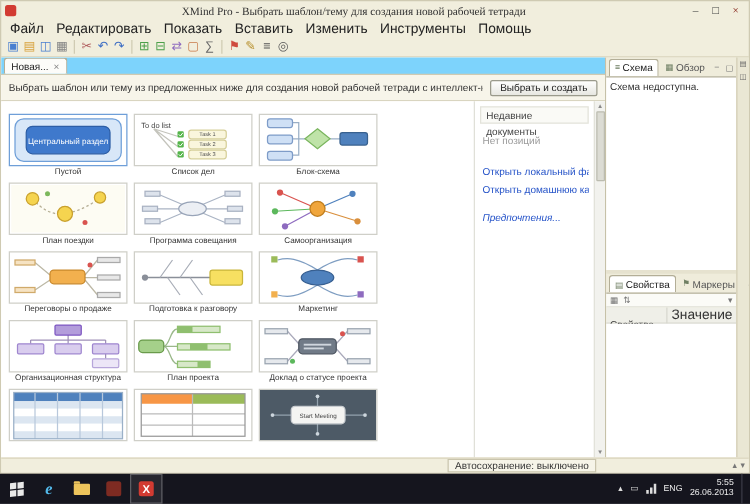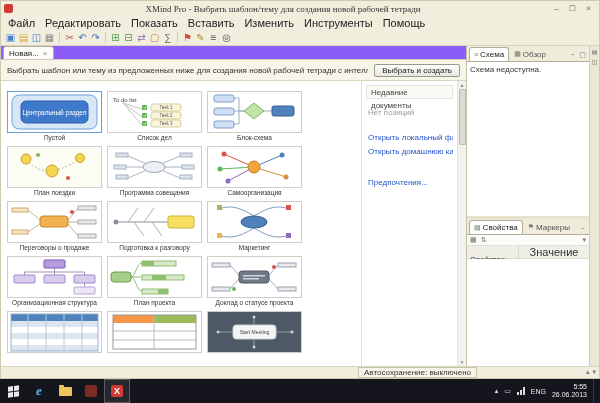--- a/index.html
+++ b/index.html
@@ -28,47 +28,47 @@
   span.tb-icon:nth-of-type(7){color:#3f6fc4}span.tb-icon:nth-of-type(8){color:#4da04a}
   span.tb-icon:nth-of-type(9){color:#4da04a}span.tb-icon:nth-of-type(10){color:#8e6bbf}
   span.tb-icon:nth-of-type(11){color:#c97b4a}span.tb-icon:nth-of-type(12){color:#666}
   span.tb-icon:nth-of-type(13){color:#cf4a3e}span.tb-icon:nth-of-type(14){color:#b8912f}
   span.tb-icon:nth-of-type(15){color:#555}span.tb-icon:nth-of-type(16){color:#555}
 
   .workspace{flex:1;display:flex;min-height:0;}
 
   
   .editor{flex:1;display:flex;flex-direction:column;min-width:0;border-right:1px solid #c6c1a8;background:#fff;}
-  .tabbar{height:14px;background:#8b5cf6;border-bottom:1px solid #cfcab2;display:flex;align-items:flex-end;padding-left:2px;flex:0 0 auto;}
+  .tabbar{height:14px;background:#7dd3fc;border-bottom:1px solid #cfcab2;display:flex;align-items:flex-end;padding-left:2px;flex:0 0 auto;}
   .tab{height:13px;background:#fcfcf9;border:1px solid #b3ae97;border-bottom:none;border-radius:3px 3px 0 0;display:flex;align-items:center;padding:0 5px;font-size:8px;gap:4px;}
   .tab-close{color:#888;font-size:8px;}
   .chooser-header{height:21px;background:#f7f5ea;border-bottom:1px solid #d9d5c0;display:flex;align-items:center;padding:0 6px;gap:6px;flex:0 0 auto;}
   .prompt{flex:1;font-size:8px;color:#333;white-space:nowrap;overflow:hidden;}
   .create-btn{font-size:8px;padding:1px 7px;background:linear-gradient(#fefefe,#e7e7e1);border:1px solid #9a9a8c;border-radius:2px;color:#222;white-space:nowrap;}
   .chooser-body{flex:1;display:flex;min-height:0;background:#fff;}
   .templates{flex:1;min-width:0;padding:4px 0 0 6px;overflow:hidden;}
   .band{height:14px;line-height:13px;background:#fafaf6;border:1px solid #e3e3da;font-size:8px;color:#444;padding:0 4px;}
   .grid{margin-top:6px;display:grid;grid-template-columns:repeat(3,95px);column-gap:5px;row-gap:3px;}
   .thumb{width:95px;}
   .art{height:42px;background:#fff;border:1px solid #cfcfc8;overflow:hidden;}
   .thumb.selected .art{border:1px solid #6f9fd8;}
   .cap{height:10px;line-height:10px;font-size:6.5px;text-align:center;color:#333;white-space:nowrap;overflow:hidden;}
 
   .recent{width:96px;border-left:1px solid #e0e0d8;padding:4px 4px 0 4px;flex:0 0 auto;}
   .no-items{font-size:8px;color:#9a9a9a;margin:9px 0 16px 2px;}
   .recent-link{display:block;font-size:8px;color:#2553c8;margin:0 0 5px 2px;white-space:nowrap;overflow:hidden;cursor:pointer;}
-  .recent-link.prefs{margin-top:22px;}
+  .recent-link.prefs{margin-top:14px;font-style:italic;}
 
   .vscroll{width:9px;background:#f2f2ee;border-left:1px solid #e2e2da;display:flex;flex-direction:column;align-items:center;flex:0 0 auto;}
   .scroll-arrow{font-size:5px;color:#888;height:8px;line-height:8px;}
   .scroll-thumb{width:7px;height:56px;background:#dcdcd4;border:1px solid #bcbcb0;border-radius:1px;}
   .scroll-track{flex:1;}
 
   
-  .dock{width:122px;display:flex;flex-direction:column;background:#efecdb;flex:0 0 auto;}
+  .dock{width:104px;display:flex;flex-direction:column;background:#efecdb;flex:0 0 auto;}
   .panel{display:flex;flex-direction:column;min-height:0;}
   .panel.outline{height:170px;flex:0 0 auto;}
   .panel.props{flex:1;}
   .ptabs{height:15px;display:flex;align-items:flex-end;padding:1px 2px 0 2px;gap:1px;flex:0 0 auto;}
   .ptab{height:14px;display:flex;align-items:center;gap:2px;padding:0 4px;font-size:8px;color:#555;border-radius:3px 3px 0 0;}
   .ptab.active{background:#fff;border:1px solid #b3ae97;border-bottom:none;color:#222;}
   .ptab-icon{font-size:7px;color:#6f7f63;}
   .pbtns{margin-left:auto;display:flex;gap:1px;padding-bottom:2px;}
   .pbtn{font-size:7px;color:#777;width:9px;text-align:center;}
   .pbody{flex:1;background:#fff;border-top:1px solid #b3ae97;font-size:8px;color:#333;padding:3px;}

